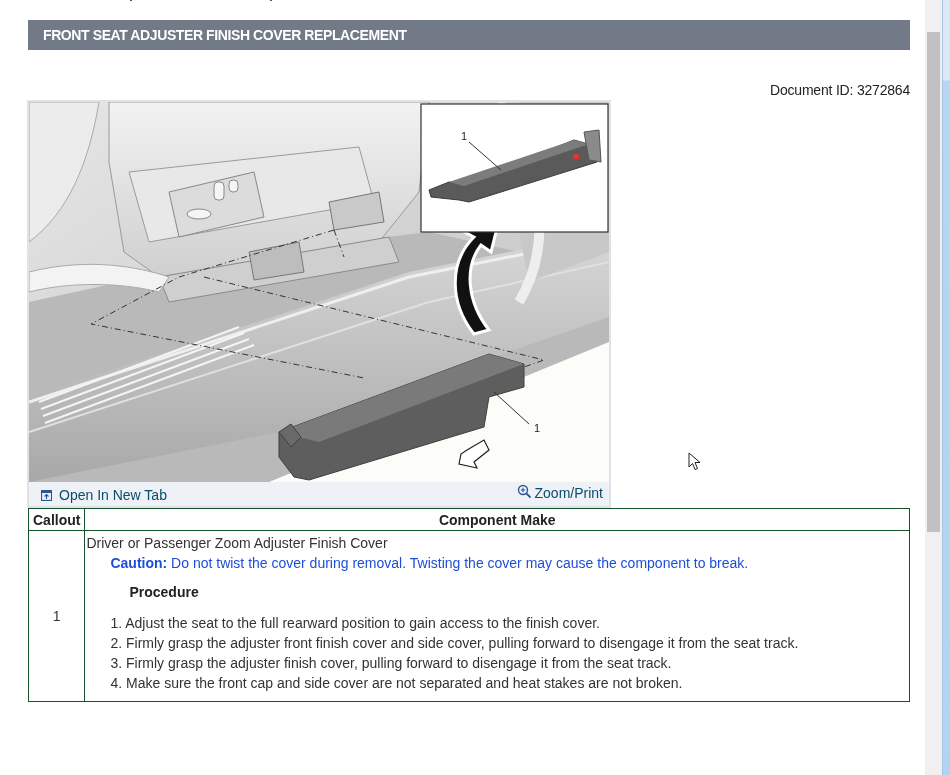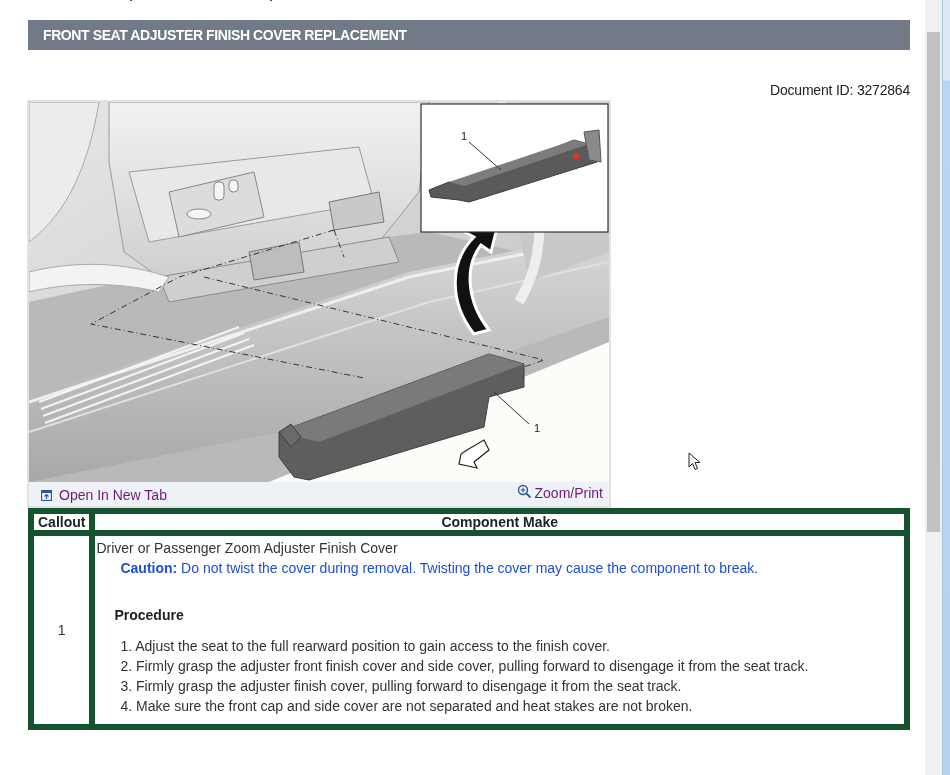--- a/index.html
+++ b/index.html
@@ -21,45 +21,45 @@
       font-size: 14px; color: #222; letter-spacing: -0.2px;
     }
 
     .figure {
       position: absolute; left: 27px; top: 100px; width: 584px; height: 408px;
       border: 2px solid #dfe2e6; background: #eef1f5;
     }
     .figure svg.illus { position: absolute; left: 0; top: 0; width: 580px; height: 380px; }
     .fig-footer {
       position: absolute; left: 0; top: 380px; width: 580px; height: 24px;
-      background: #eef1f5; font-size: 14px; color: #701a75;
+      background: #eef1f5; font-size: 14px; color: #0c4a6e;
     }
     .open-tab { position: absolute; left: 12px; top: 5px; display: flex; align-items: center; cursor: pointer; }
     .open-tab .ico { width: 11px; height: 11px; margin-right: 7px; }
     .zoom-print { position: absolute; right: 6px; top: 3px; display: flex; align-items: center; cursor: pointer; }
     .zoom-print .ico { width: 15px; height: 15px; margin-right: 3px; margin-top: -4px; }
 
     table.callouts {
       position: absolute; left: 28px; top: 508px; width: 882px;
       border-collapse: collapse; font-size: 14px; color: #333;
     }
-    table.callouts th, table.callouts td { border: 6px solid #14532d; }
+    table.callouts th, table.callouts td { border: 1px solid #14532d; }
     table.callouts th { font-weight: bold; color: #222; height: 22px; padding: 0 4px; text-align: center; }
     table.callouts th.callout-col { width: 52px; text-align: left; }
     .prelim-cell { padding: 2px 0 0 0; height: 63px; vertical-align: top; }
     .prelim-title { font-weight: bold; color: #222; padding-left: 40px; line-height: 20px; }
     .prelim-step { padding-left: 25px; line-height: 20px; margin-top: 11px; }
     .prelim-step a { color: #2b5797; text-decoration: none; }
 
     .num-cell { text-align: center; vertical-align: middle; color: #333; }
     .detail-cell { padding: 2px 0 8px 1px; vertical-align: top; }
     .comp-name { line-height: 20px; }
     .caution { color: #1d4ed8; line-height: 20px; padding-left: 24px; }
     .caution b { font-weight: bold; }
-    .proc-title { font-weight: bold; color: #222; padding-left: 18px; margin-top: 27px; line-height: 20px; }
+    .proc-title { font-weight: bold; color: #222; padding-left: 43px; margin-top: 9px; line-height: 20px; }
     .proc-steps { margin-top: 11px; padding-left: 24px; }
     .proc-steps div { line-height: 20px; }
 
     .scroll-track { position: absolute; left: 925px; top: 0; width: 17px; height: 775px; background: #f0f0f0; }
     .scroll-thumb { position: absolute; left: 927px; top: 32px; width: 13px; height: 500px; background: #c1c1c1; }
     .edge-strip { position: absolute; left: 942px; top: 0; width: 8px; height: 775px;
       background: linear-gradient(to bottom, #dde9f7 0px, #dde9f7 80px, #b7d6f3 81px, #b2d3f1 775px); border-left: 1px solid #a9c4e0; }
 
     .cursor { position: absolute; left: 688px; top: 452px; width: 14px; height: 20px; }
   </style>

